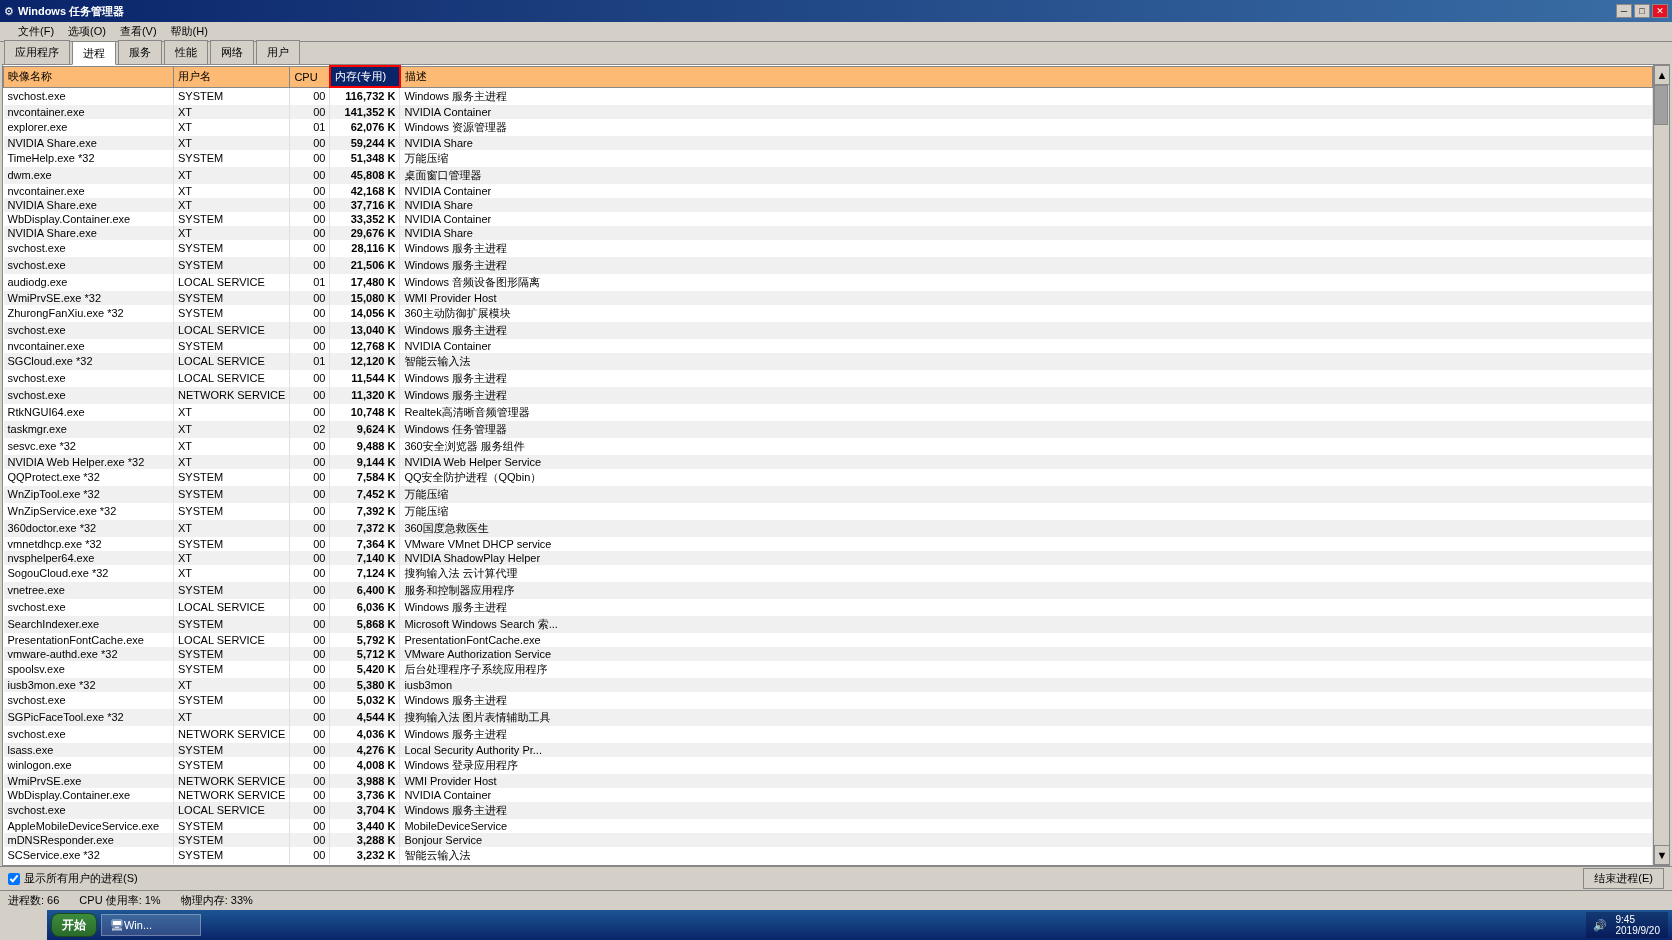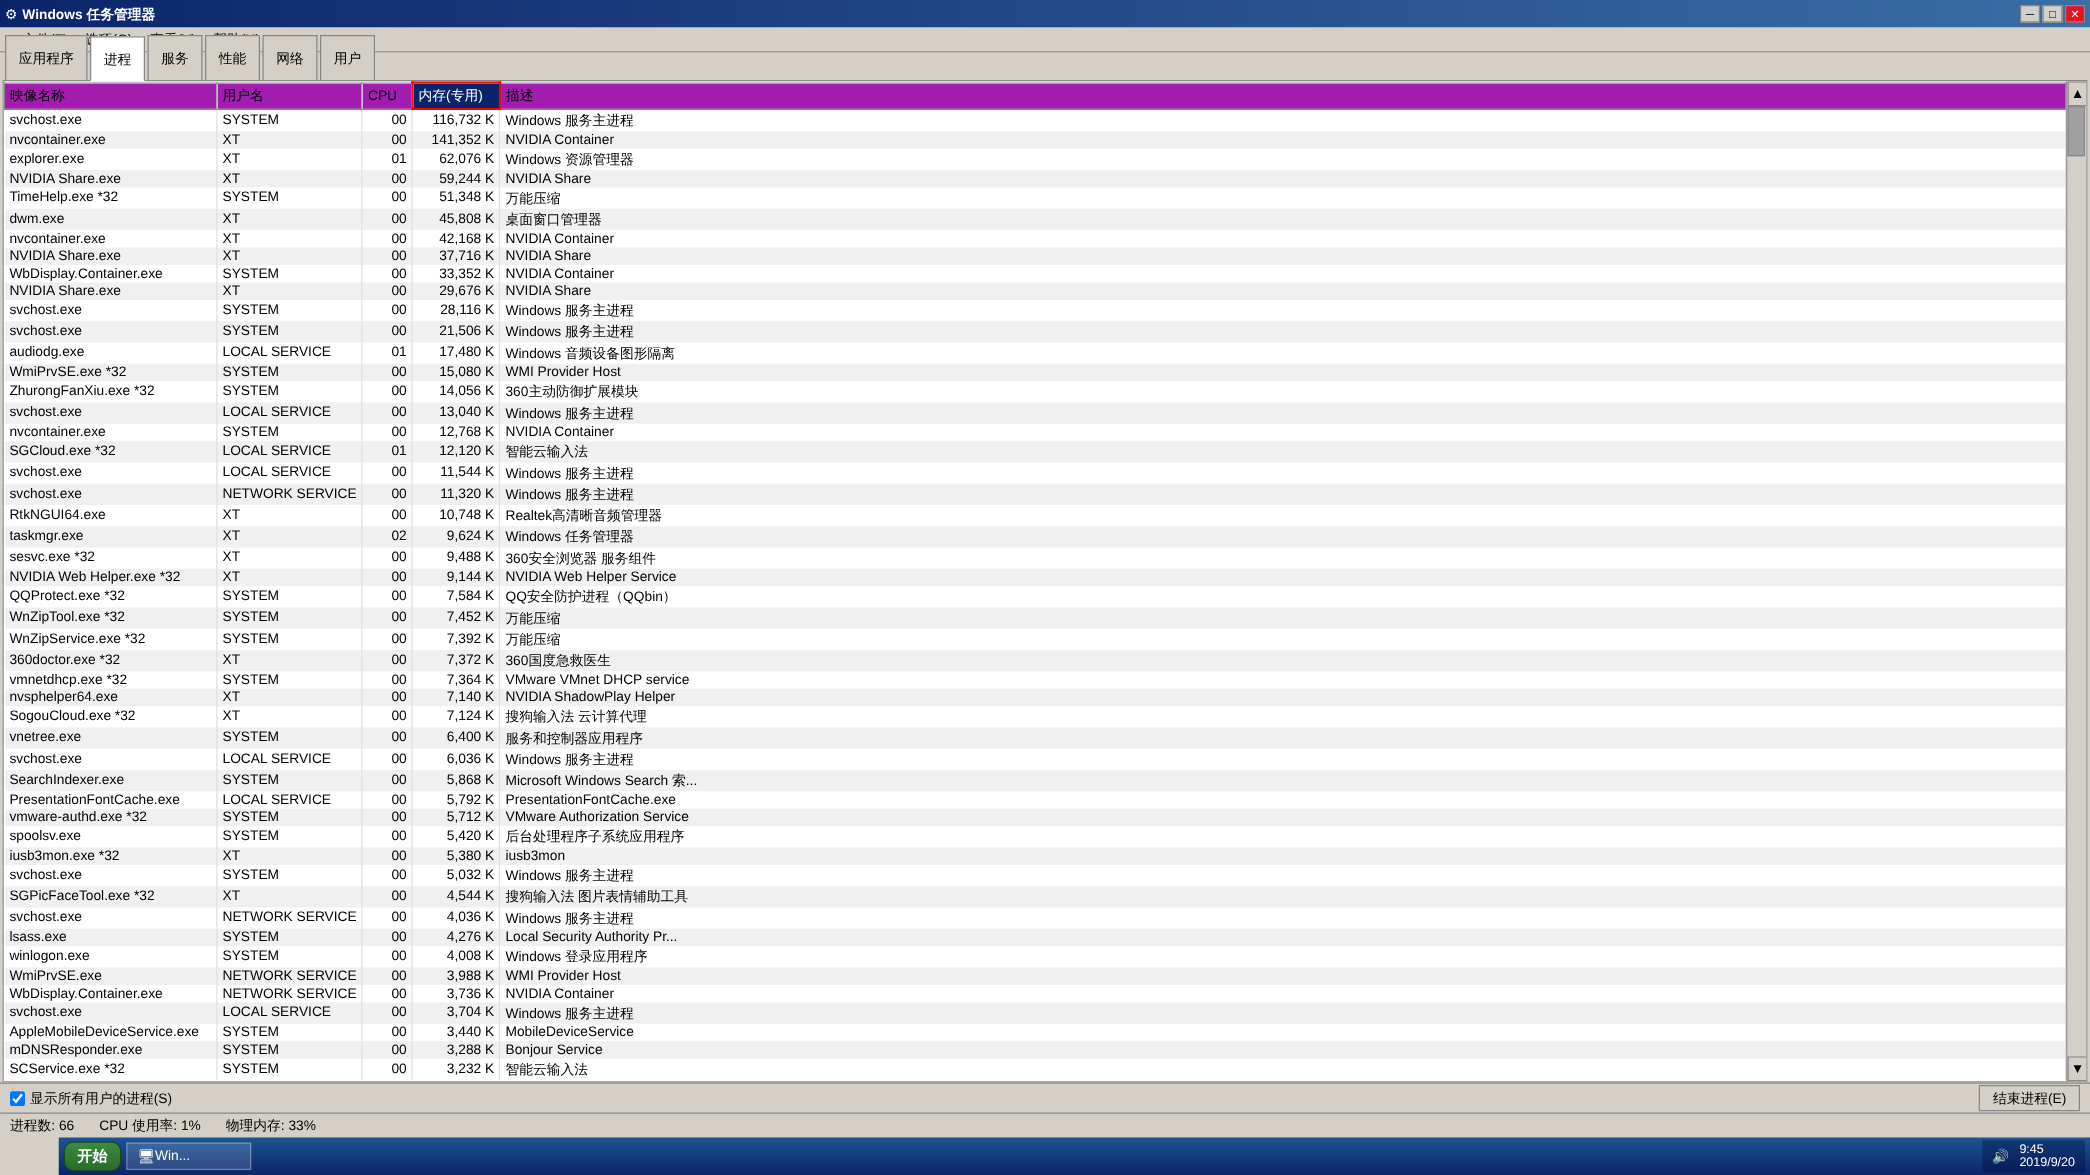--- a/index.html
+++ b/index.html
@@ -75,21 +75,21 @@
       flex-shrink: 0;
     }
     .tab {
       padding: 2px 10px;
       border: 1px solid #888;
       border-bottom: none;
       background: #d4d0c8;
       font-size: 11px;
       cursor: pointer;
       margin-right: 2px;
-      height: 36px;
+      height: 24px;
       display: flex;
       align-items: center;
     }
     .tab.active {
       background: white;
       border-bottom: 1px solid white;
       margin-bottom: -1px;
       z-index: 1;
       margin-top: 11px;
     }
@@ -103,21 +103,21 @@
       flex-direction: column;
       overflow: hidden;
     }
     
     #process-table {
       width: 100%;
       border-collapse: collapse;
       font-size: 11px;
     }
     #process-table thead th {
-      background: #a21caf;
+      background: #fdba74;
       border: 1px solid #888;
       padding: 2px 4px;
       text-align: left;
       font-weight: normal;
       cursor: pointer;
       white-space: nowrap;
       position: sticky;
       top: 0;
     }
     #process-table thead th.sorted {
@@ -127,21 +127,21 @@
     }
     #process-table tbody tr:nth-child(even) { background: #f0f0f0; }
     #process-table tbody td {
       padding: 1px 4px;
       border-right: 1px solid #e0e0e0;
       white-space: nowrap;
     }
     .td-name { width: 170px; }
     .td-user { width: 110px; }
     .td-cpu { width: 40px; text-align: right; }
-    .td-mem { width: 70px; text-align: right; }
+    .td-mem { width: 70px; text-align: right; font-weight: bold; }
     .td-desc { flex: 1; }
     #table-wrapper {
       overflow-y: auto;
       overflow-x: hidden;
       flex: 1;
     }
     #scrollbar {
       width: 16px;
       background: #d4d0c8;
       border-left: 1px solid #888;

